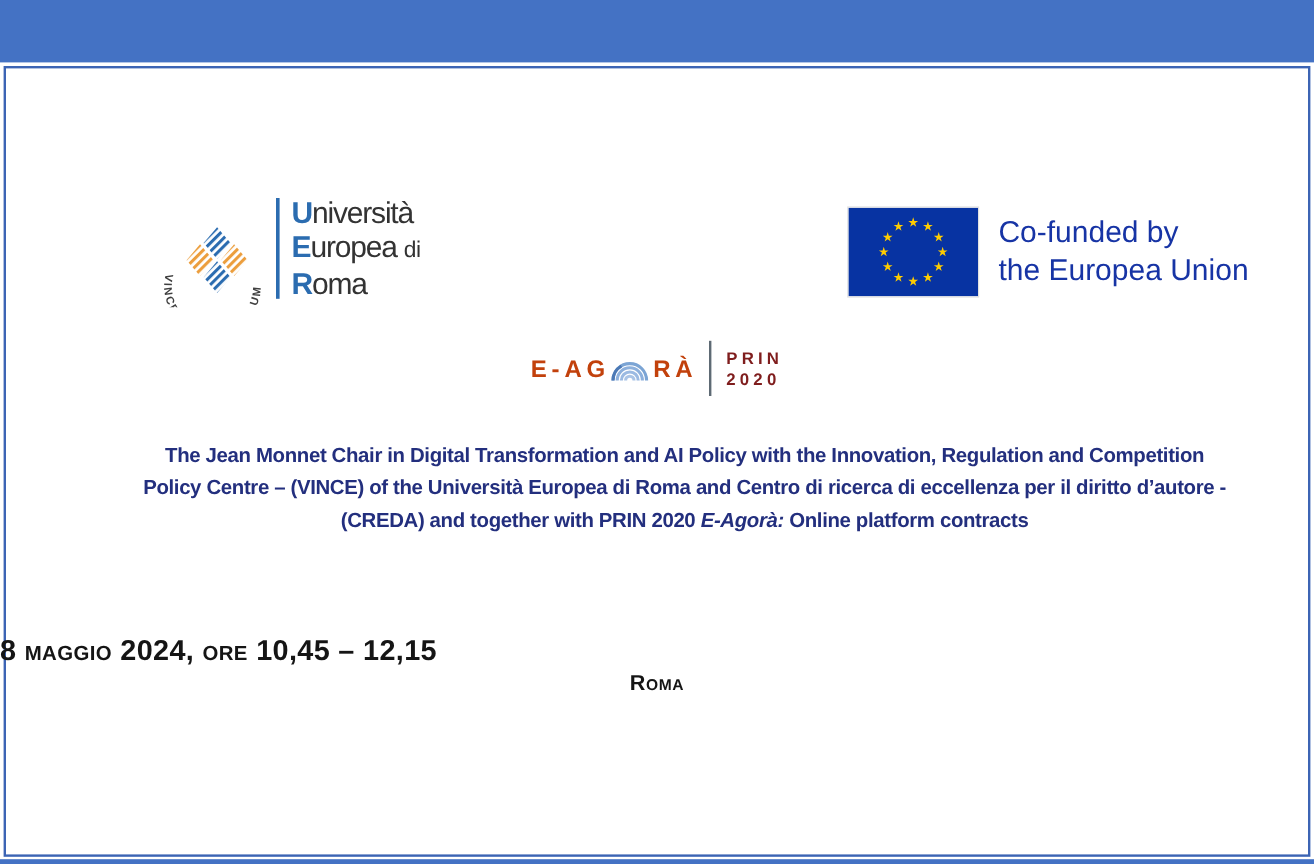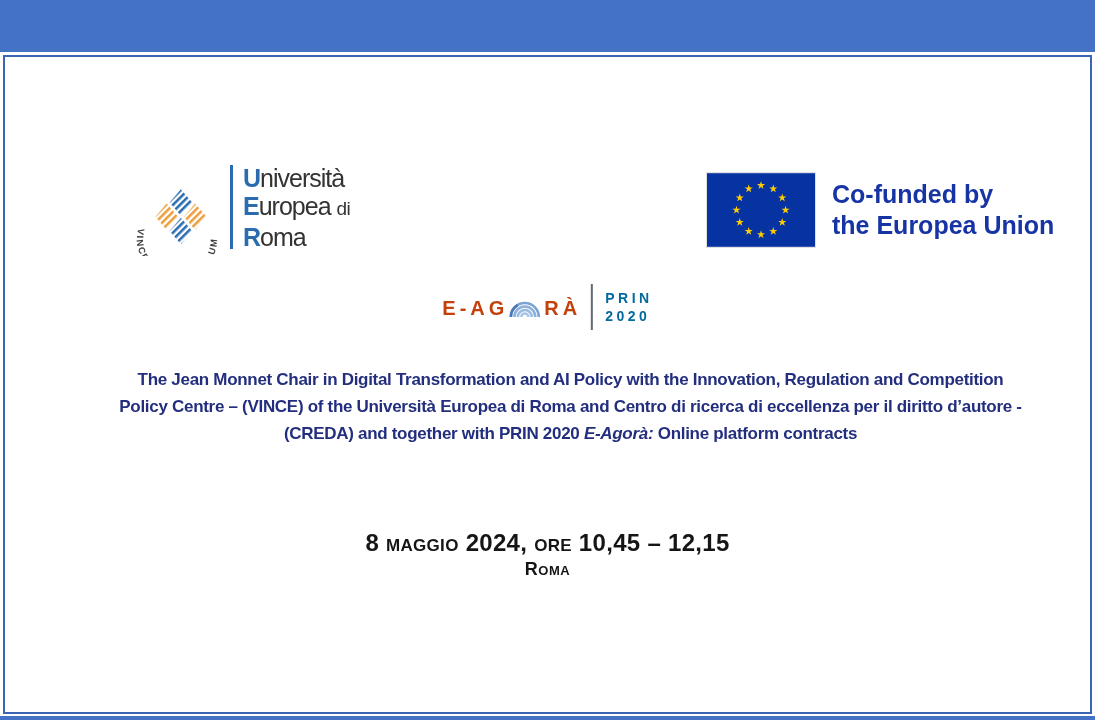--- a/index.html
+++ b/index.html
@@ -15,39 +15,39 @@
   
   .uer-logo { position:absolute; left:128px; top:158px; display:flex; align-items:center; }
   .uer-sep { width:3px; height:84px; background:#2B6CB0; margin:0 10px 0 4px; }
   .uer-name { font-size:25px; line-height:28px; letter-spacing:-1px; color:#333333; font-weight:500; white-space:nowrap; }
   .uer-name .init { color:#2B6CB0; font-weight:700; }
   .uer-name .small { font-size:19px; letter-spacing:-0.5px; }
 
   
   .eu-block { position:absolute; left:706px; top:172px; display:flex; align-items:center; }
   .eu-flag { border:1px solid #e0e0e0; }
-  .eu-text { margin-left:16px; font-size:25px; line-height:31px; font-weight:700; color:#1734A5; white-space:nowrap; }
+  .eu-text { margin-left:16px; font-size:25px; line-height:31px; font-weight:400; color:#1734A5; white-space:nowrap; }
 
   
   .eagora { position:absolute; left:50%; top:284px; transform:translateX(-50%); display:flex; align-items:center; }
   .eagora-letters { display:flex; align-items:flex-end; font-size:20px; font-weight:600; letter-spacing:4px; color:#c2410c; white-space:nowrap; }
   .eagora-letters svg { margin:0 4px 1px 0; }
   .eagora-sep { width:2px; height:46px; background:#5E6A74; margin:0 12px 0 10px; }
-  .prin { font-size:14px; font-weight:700; letter-spacing:3.5px; color:#0369a1; line-height:18px; }
+  .prin { font-size:14px; font-weight:700; letter-spacing:3.5px; color:#7f1d1d; line-height:18px; }
 
   
   .intro { position:absolute; left:0; top:366px; width:100%; text-align:center;
            font-size:17px; font-weight:700; letter-spacing:-0.3px; line-height:27px; color:#232F7E; }
   .intro .line { white-space:nowrap;padding-left:46px; }
   .intro .it { font-style:italic; }
 
   
   .event-title { position:absolute; left:0; top:472px; width:100%; text-align:center;
                  font-variant:small-caps; font-size:23px; font-weight:700; letter-spacing:0.4px; color:#ED7D31; white-space:nowrap; }
-  .event-datetime { position:absolute; left:0; top:529px; width:100%; text-align:center;
+  .event-datetime { position:absolute; left:0; top:529px; width:100%; text-align:left;
                     font-variant:small-caps; font-size:24px; font-weight:700; color:#151515; letter-spacing:0.3px; }
   .event-city { position:absolute; left:0; top:559px; width:100%; text-align:center;
                 font-variant:small-caps; font-size:18px; font-weight:700; color:#151515; letter-spacing:0.5px; }
 </style>
 </head>
 <body>
 
 <div class="page">
   <div class="top-bar"></div>
   <div class="frame"></div>

